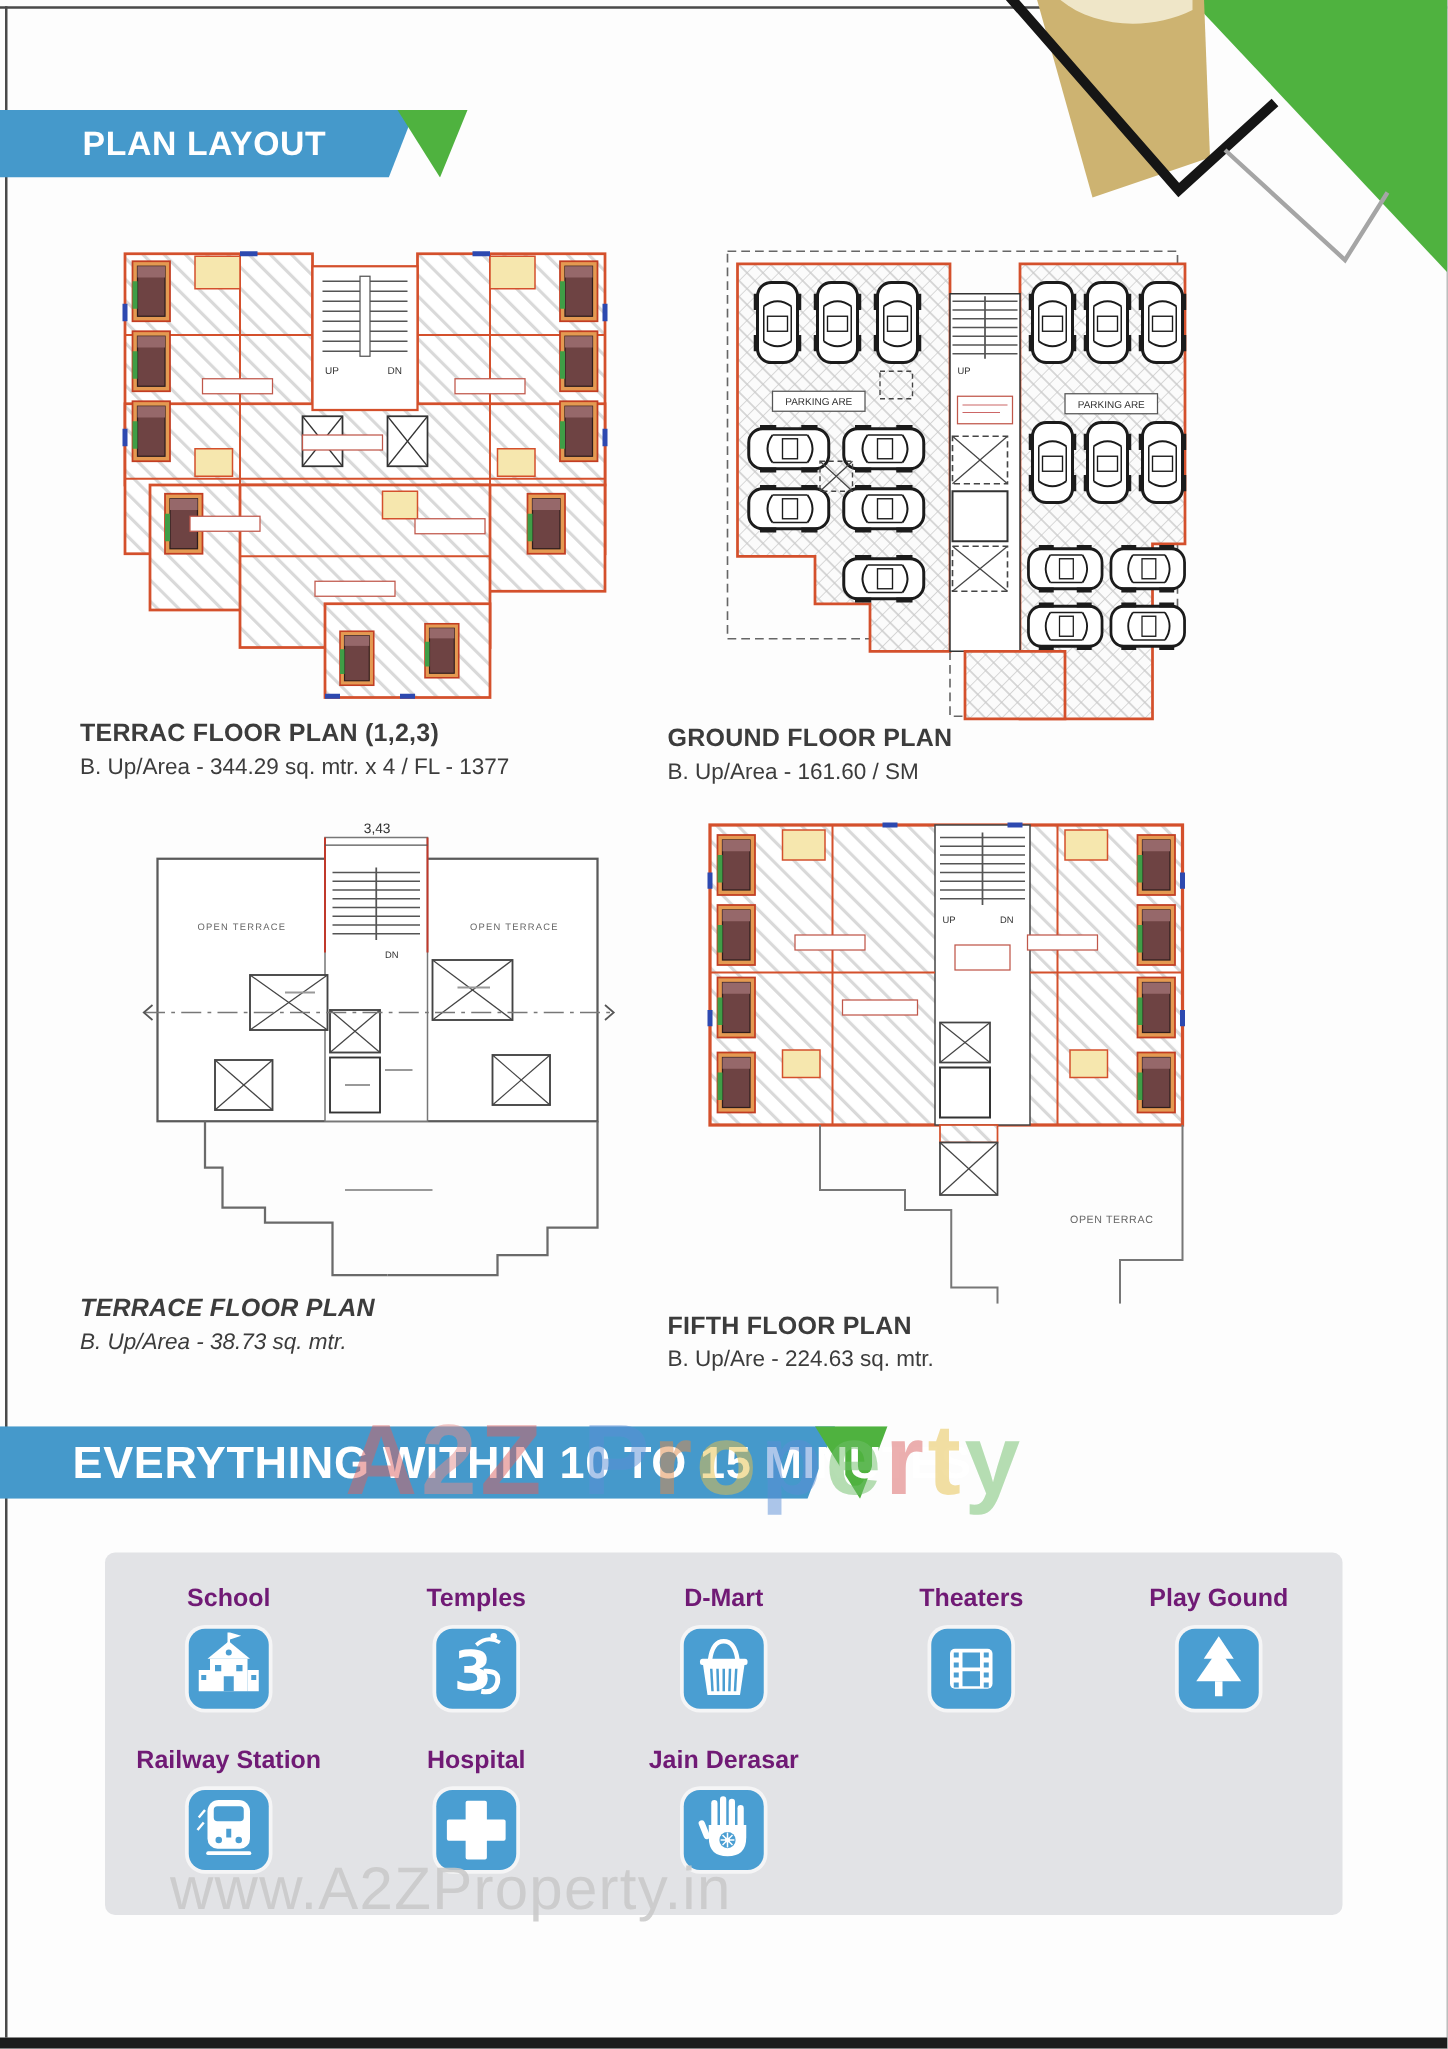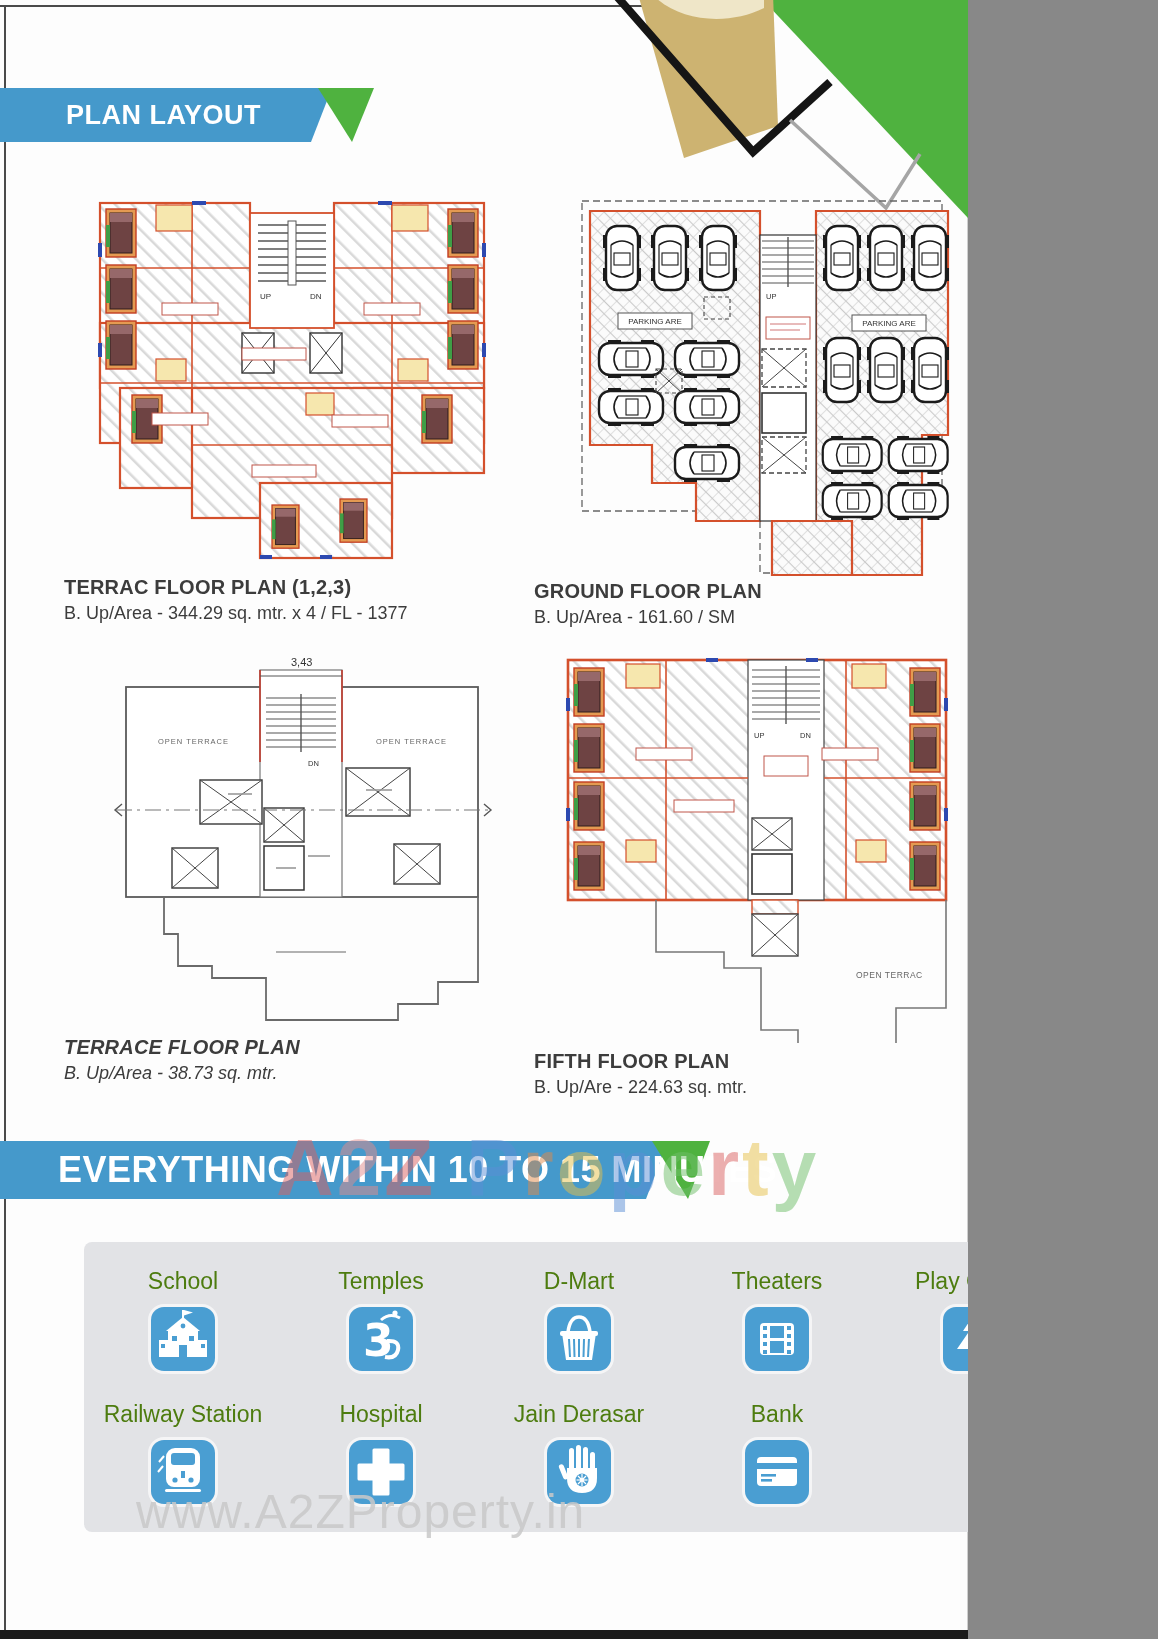--- a/index.html
+++ b/index.html
@@ -1,36 +1,36 @@
 <!DOCTYPE html>
 <html><head>
 <meta charset="utf-8">
 <style>
   html,body{margin:0;padding:0;background:#888;}
-  .page{position:relative;width:968px;height:1639px;background:#fdfdfd;overflow:hidden;
+  .page{position:relative;width:1158px;height:1639px;background:#fdfdfd;overflow:hidden;
         font-family:"Liberation Sans",sans-serif;}
   .edge-top{position:absolute;top:5px;left:0;right:0;height:2px;background:#4a4a4a;}
   .edge-left{position:absolute;left:4px;top:5px;bottom:9px;width:2px;background:#4a4a4a;}
   .edge-right{position:absolute;right:0;top:0;bottom:9px;width:1px;background:#cfcfcf;}
   .edge-bottom{position:absolute;bottom:0;left:0;right:0;height:9px;background:#1b1b1b;}
 
   .ribbon{position:absolute;left:0;}
   .ribbon-text{position:absolute;color:#fff;font-weight:700;letter-spacing:.5px;}
 
   .plan-caption{position:absolute;color:#3c3c3c;}
   .plan-caption .t{font-size:20px;font-weight:700;letter-spacing:.2px;}
   .plan-caption .s{font-size:18px;margin-top:4px;}
 
   .panel{position:absolute;left:84px;top:1242px;width:990px;height:290px;
          background:#e2e3e6;border-radius:8px;}
   .amen-row{display:flex;width:100%;}
   .amen-row.r1{margin-top:26px;}
   .amen-row.r2{margin-top:30px;}
   .amen-cell{width:198px;display:flex;flex-direction:column;align-items:center;}
-  .amen-label{font-size:23px;font-weight:400;color:#4d7c0f;}
+  .amen-label{font-size:20px;font-weight:700;color:#701a75;}
   .amen-tile{width:64px;height:64px;margin-top:12px;border-radius:13px;background:#4a9ed2;
              box-shadow:0 0 0 3px rgba(255,255,255,.65);display:flex;align-items:center;justify-content:center;}
 
   .wm-brand{position:absolute;left:276px;top:1122px;font-size:80px;font-weight:700;
             letter-spacing:3px;opacity:.5;white-space:nowrap;z-index:5;display:flex;}
   .wm-brand .gap{width:30px;}
   .wm-url{position:absolute;left:136px;top:1484px;font-size:48px;letter-spacing:1px;
           opacity:.85;z-index:6;white-space:nowrap;}
 
   
@@ -513,29 +513,18 @@
             <circle cx="35" cy="40" r="2" fill="#fff"></circle>
             <g stroke="#fff" stroke-width="1.2">
               <line x1="35" y1="34" x2="35" y2="46"></line>
                 <line x1="29.5" y1="40" x2="40.5" y2="40"></line>
               <line x1="31" y1="36" x2="39" y2="44"></line>
                 <line x1="39" y1="36" x2="31" y2="44"></line>
             </g>
           </svg>
         </div>
       </div>
-      <div class="amen-cell">
-        <div class="amen-label">Bank</div>
-        <div class="amen-tile">
-          <svg width="64" height="64" viewBox="0 0 64 64">
-            <rect x="12" y="17" width="40" height="29" rx="4" fill="#fff"></rect>
-            <rect x="12" y="23" width="40" height="6" fill="#4a9ed2"></rect>
-            <rect x="16" y="34" width="15" height="2.6" fill="#4a9ed2"></rect>
-            <rect x="16" y="39" width="11" height="2.6" fill="#4a9ed2"></rect>
-          </svg>
-        </div>
-      </div>
     </div>
   </div>
 
   <div class="wm-url" style="color: rgb(201, 201, 201);">www.A2ZProperty.in</div>
 
 </div>
 
 </body></html>

